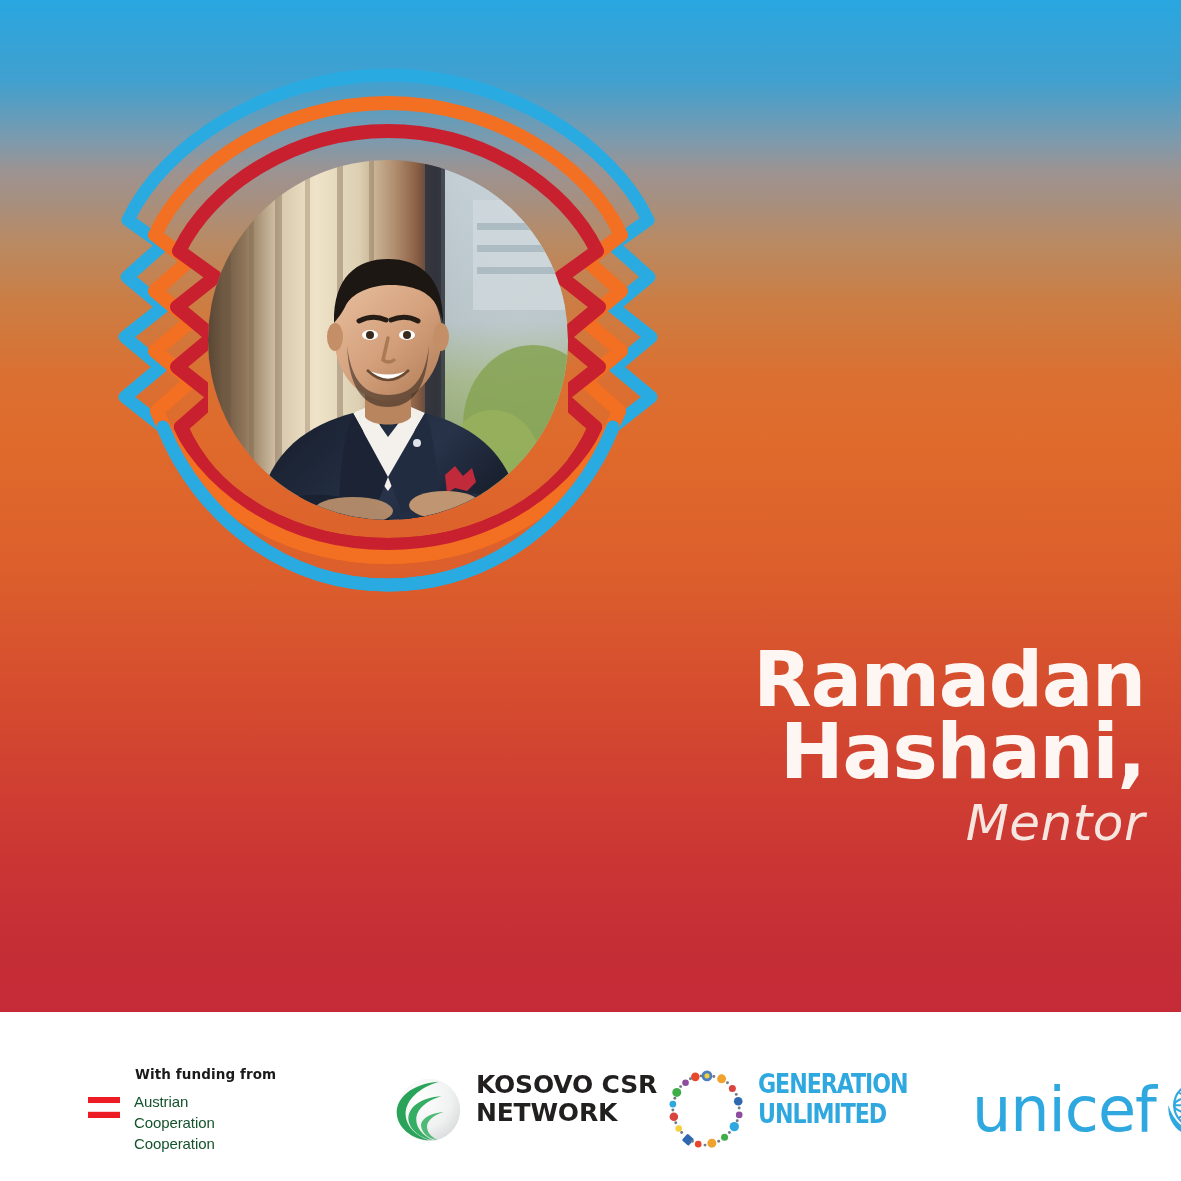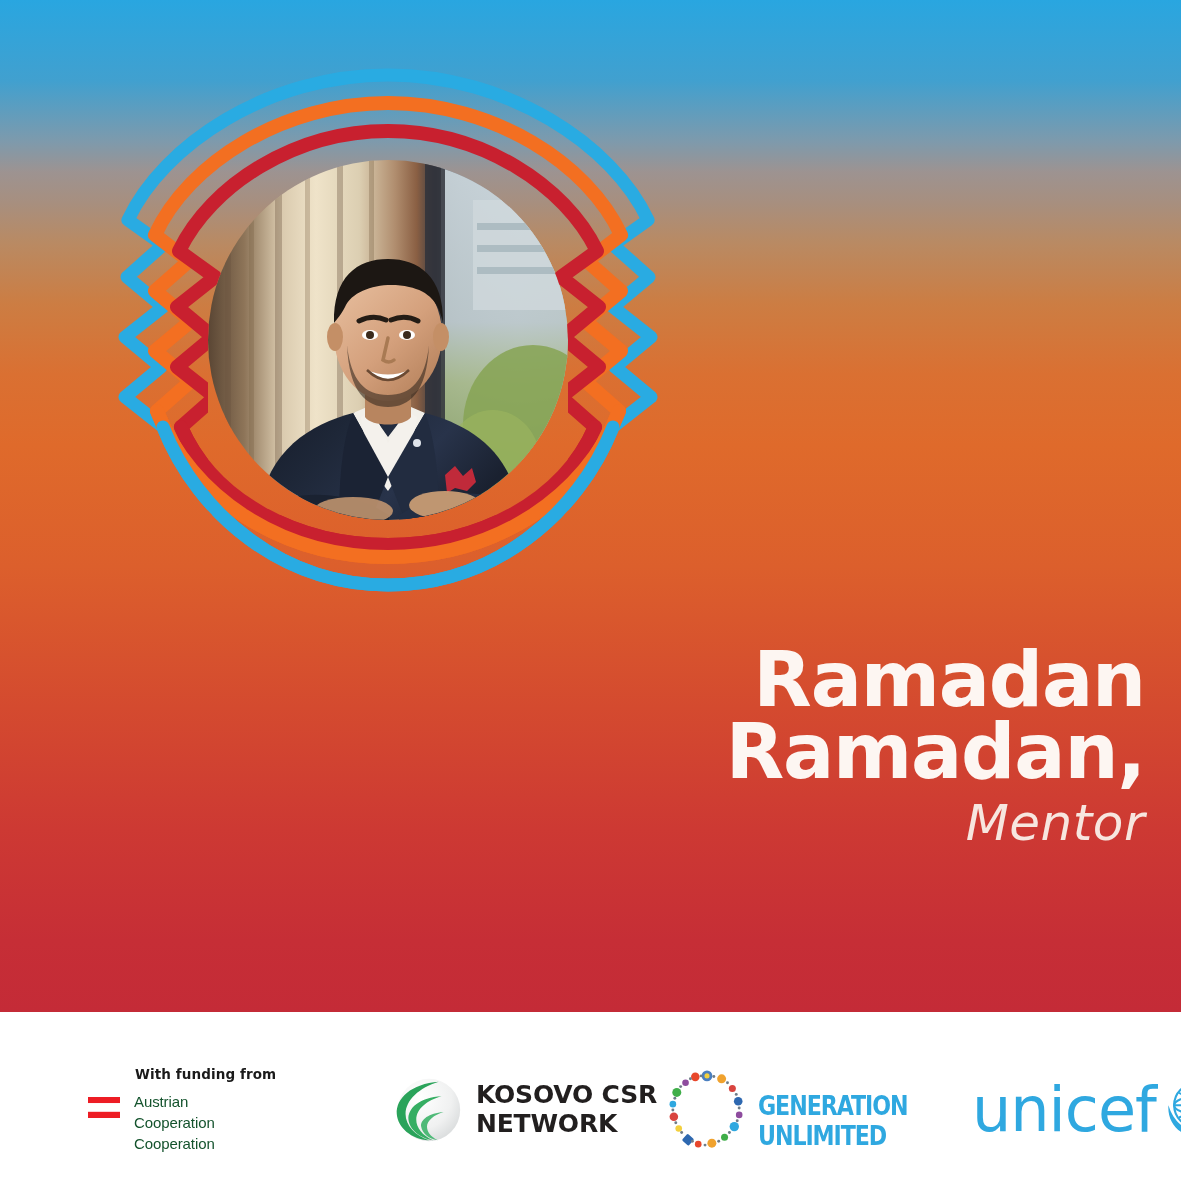--- a/index.html
+++ b/index.html
@@ -125,34 +125,34 @@
   }
   .adc-lines {
     font-family: Liberation Sans, sans-serif;
     font-size: 15px;
     color: #14532d;
     line-height: 1.42;
     letter-spacing: -0.1px;
   }
 
   
-  .kcsr { flex: 0 0 280px; display: flex; align-items: center; }
+  .kcsr { flex: 0 0 280px; display: flex; align-items: flex-start; }
   .kcsr-mark { width: 78px; height: 78px; flex: 0 0 78px; }
   .kcsr-text {
     margin-left: 10px;
     font-family: "DejaVu Sans", sans-serif;
     font-weight: bold;
     font-size: 25px;
     color: #221f1f;
     line-height: 1.14;
     letter-spacing: -0.2px;
   }
 
   
-  .genu { flex: 0 0 290px; display: flex; align-items: flex-end; }
+  .genu { flex: 0 0 290px; display: flex; align-items: flex-start; }
   .genu-mark { width: 78px; height: 82px; flex: 0 0 78px; }
   .genu-text {
     margin-left: 12px;
     font-family: "DejaVu Sans", sans-serif;
     font-weight: bold;
     font-size: 27px;
     color: #2FA8E0;
     line-height: 1.12;
     letter-spacing: -1.3px;
     transform: scaleX(0.82);
@@ -336,21 +336,21 @@
 
         <path d="M128 382 C160 456 244 500 335 500 C426 500 510 456 542 382" stroke="#C8202F" stroke-width="14"></path>
         <path d="M104 366 C137 452 228 512 335 512 C442 512 533 452 566 366" stroke="#F36F21" stroke-width="14"></path>
         <path d="M110 382 C145 470 230 540 335 540 C440 540 525 470 560 382" stroke="#29ABE2" stroke-width="13"></path>
       </g>
     </svg>
   </div>
 
   <div class="name-block">
     <span class="name-line">Ramadan</span>
-    <span class="name-line">Ramadan,</span>
+    <span class="name-line">Hashani,</span>
     <span class="role-line">Mentor</span>
   </div>
 
   <div class="footer">
     <div class="footer-inner">
 
       <div class="logo adc">
         <div class="adc-stack">
           <div class="adc-title">With funding from</div>
           <div class="adc-row">

